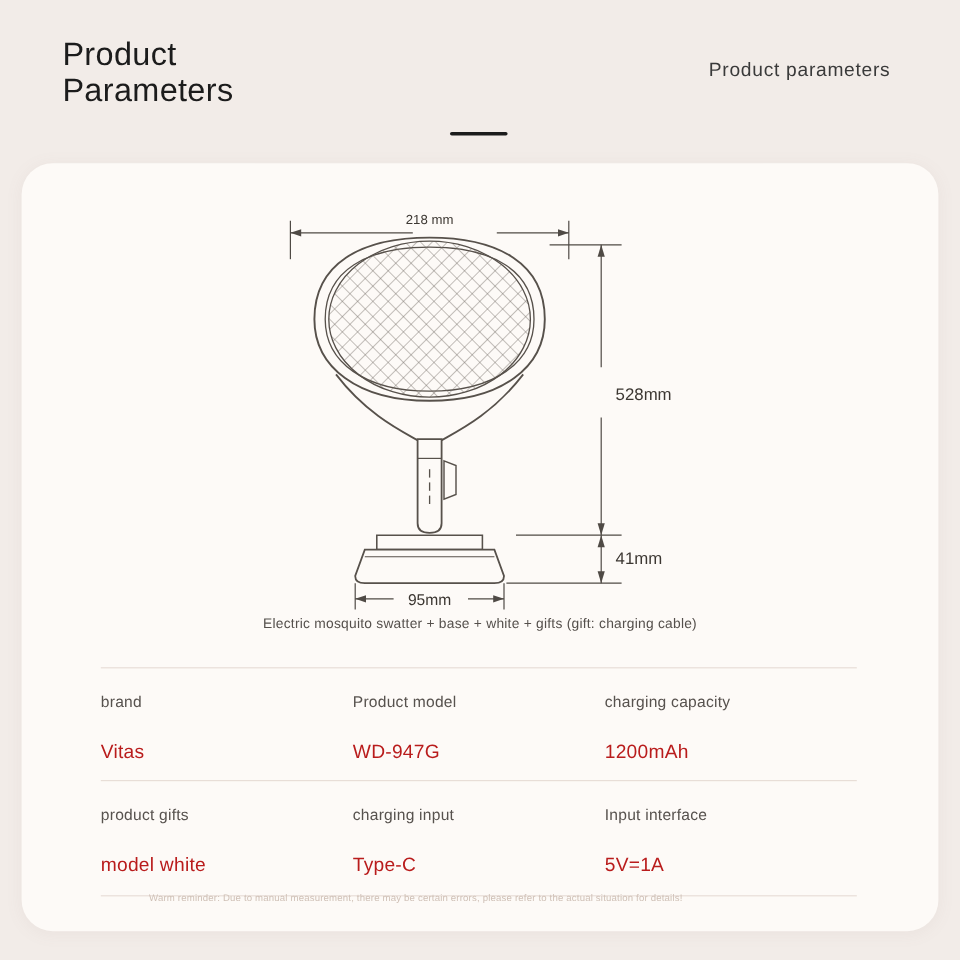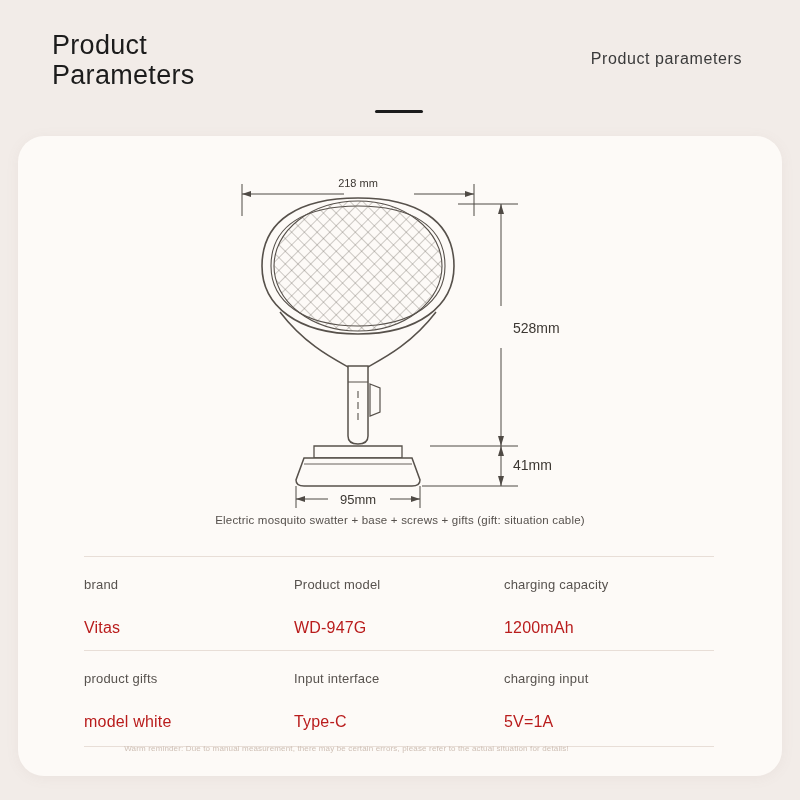--- a/index.html
+++ b/index.html
@@ -234,21 +234,21 @@
         <line x1="278" y1="363" x2="310" y2="363"></line>
         <line x1="372" y1="363" x2="402" y2="363"></line>
       </g>
       <polygon points="278,363 287,360 287,366" fill="#4f4a45"></polygon>
       <polygon points="402,363 393,360 393,366" fill="#4f4a45"></polygon>
       <text class="dim-text" x="340" y="368" font-size="13" text-anchor="middle">95mm</text>
     </svg>
 
   </div>
 
-  <div class="caption">Electric mosquito swatter + base + screws + gifts (gift: situation cable)</div>
+  <div class="caption">Electric mosquito swatter + base + white + gifts (gift: charging cable)</div>
 
   <div class="spec-table">
 
     <div class="spec-divider"></div>
 
     <div class="spec-row">
       <div class="spec-cell spec-label">brand</div>
       <div class="spec-cell spec-label">Product model</div>
       <div class="spec-cell spec-label">charging capacity</div>
     </div>
@@ -256,22 +256,22 @@
     <div class="spec-row">
       <div class="spec-cell spec-value">Vitas</div>
       <div class="spec-cell spec-value">WD-947G</div>
       <div class="spec-cell spec-value">1200mAh</div>
     </div>
 
     <div class="spec-divider"></div>
 
     <div class="spec-row">
       <div class="spec-cell spec-label">product gifts</div>
+      <div class="spec-cell spec-label">charging input</div>
       <div class="spec-cell spec-label">Input interface</div>
-      <div class="spec-cell spec-label">charging input</div>
     </div>
 
     <div class="spec-row">
       <div class="spec-cell spec-value">model white</div>
       <div class="spec-cell spec-value">Type-C</div>
       <div class="spec-cell spec-value">5V=1A</div>
     </div>
 
     <div class="spec-divider last"></div>
   </div>

